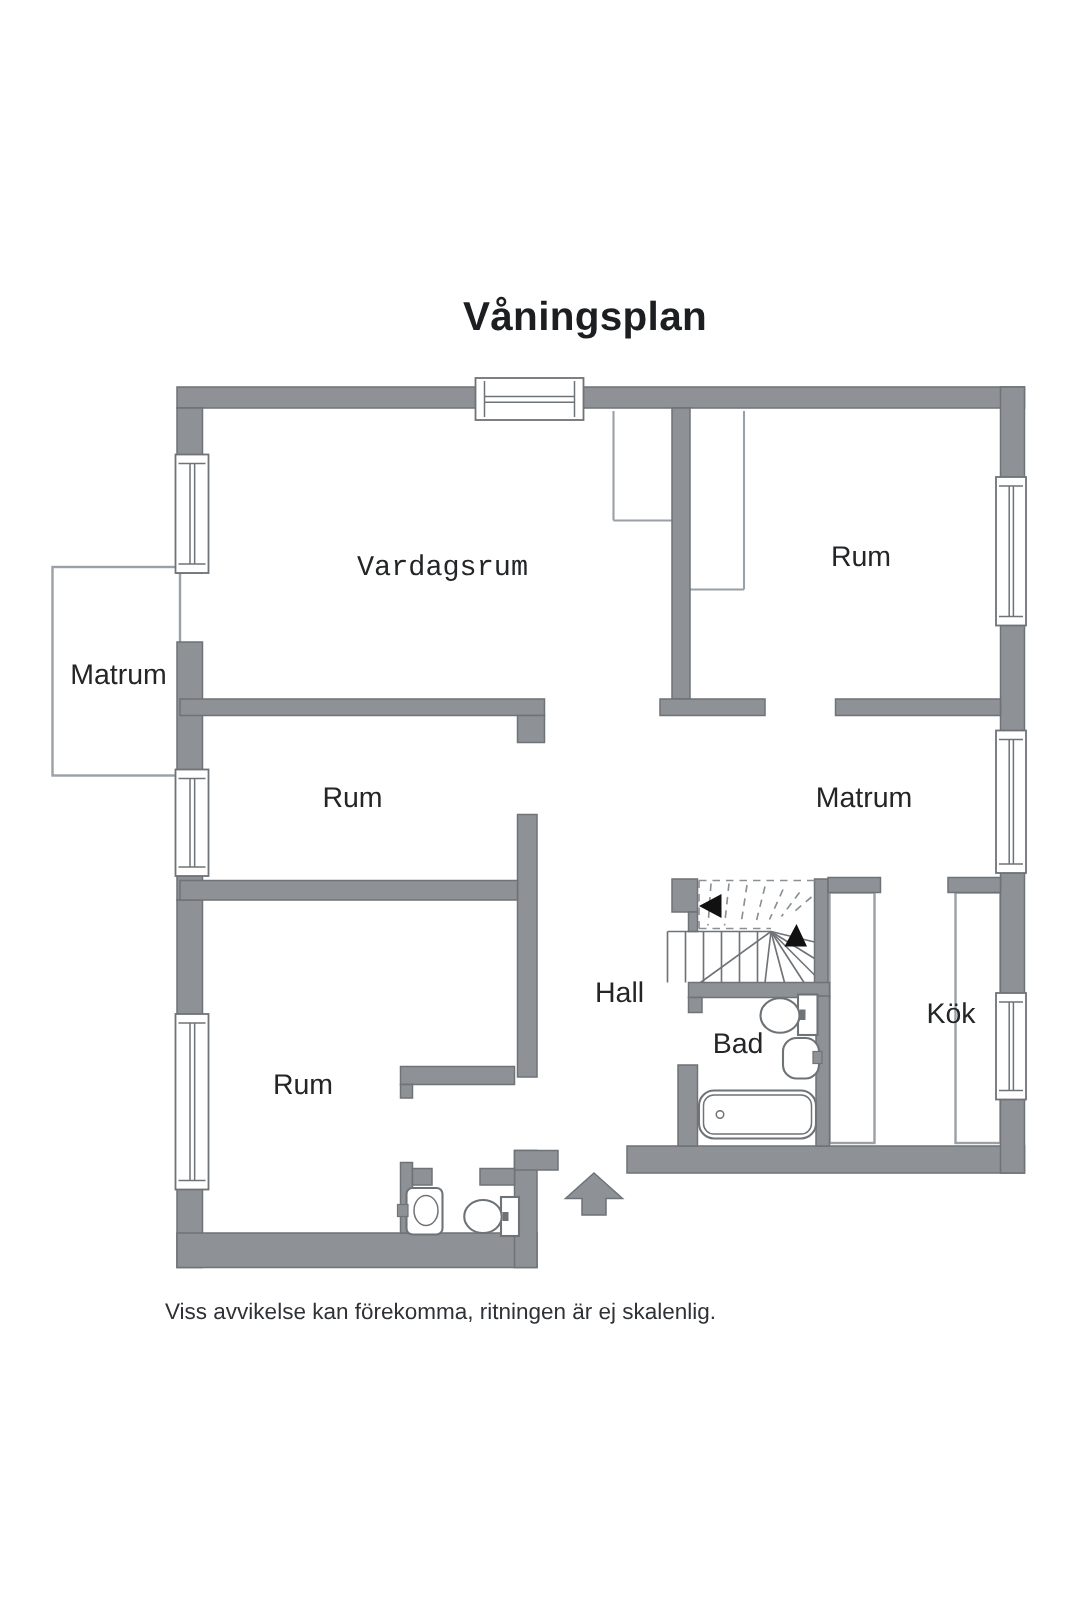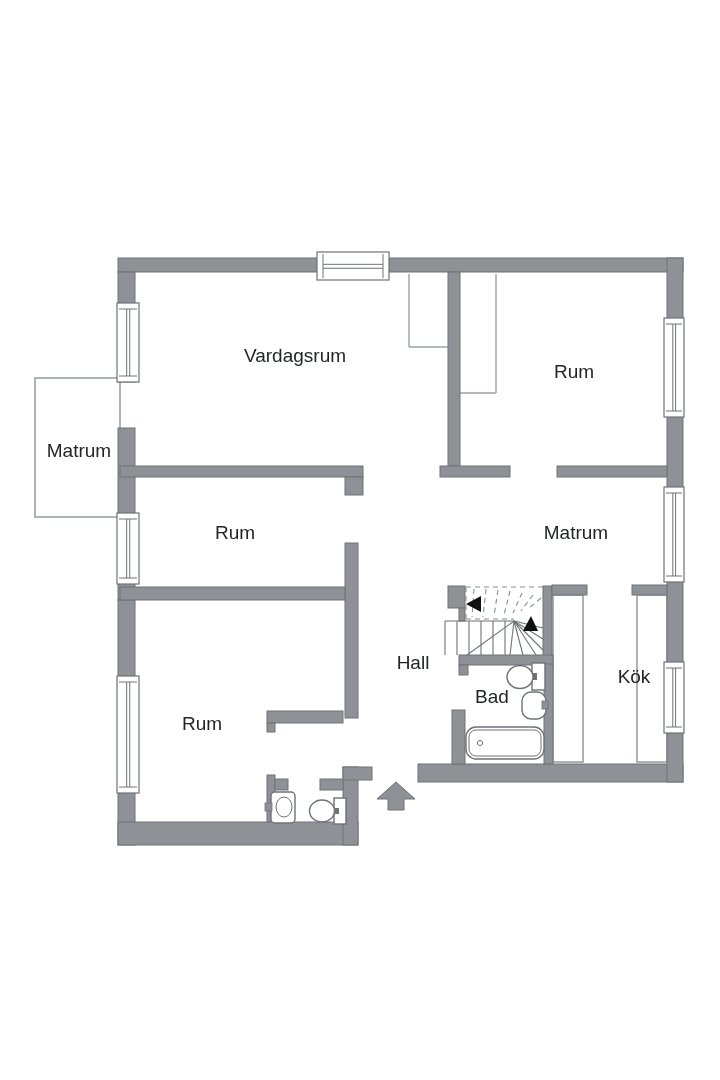--- a/index.html
+++ b/index.html
@@ -125,24 +125,26 @@
       <ellipse cx="322" cy="811" rx="12.5" ry="11" fill="#fff" stroke="#6e7377" stroke-width="1.4"></ellipse>
       <rect x="335" y="808" width="4" height="6" fill="#6e7377"></rect>
       <rect x="522" y="692" width="24" height="27" rx="9" fill="#fff" stroke="#6e7377" stroke-width="1.4"></rect>
       <rect x="542" y="701" width="6" height="8" fill="#8e9296" stroke="#6e7377" stroke-width="0.8"></rect>
       <rect x="271" y="792" width="24" height="31" rx="4" fill="#fff" stroke="#6e7377" stroke-width="1.4"></rect>
       <ellipse cx="284" cy="807" rx="8" ry="10" fill="none" stroke="#6e7377" stroke-width="1"></ellipse>
       <rect x="265" y="803" width="7" height="8" fill="#8e9296" stroke="#6e7377" stroke-width="0.8"></rect>
       <polygon points="396,782 415,799 404,799 404,810 388,810 388,799 377,799" fill="#8e9296" stroke="#6e7377" stroke-width="1"></polygon>
     </svg>
 
+  <div class="page-title">Våningsplan</div>
 
-  <div class="room-label" style="left: 295px; top: 356px;">Vardagsrum</div>
+  <div class="room-label" style="left: 295px; top: 378px; font-family: Liberation Mono, monospace;">Vardagsrum</div>
   <div class="room-label" style="left: 574px; top: 372px;">Rum</div>
   <div class="room-label" style="left: 79px; top: 451px;">Matrum</div>
   <div class="room-label" style="left: 235px; top: 533px;">Rum</div>
   <div class="room-label" style="left: 564px; top: 533px; margin-left: 12px;">Matrum</div>
   <div class="room-label" style="left: 413px; top: 663px;">Hall</div>
   <div class="room-label" style="left: 492px; top: 697px;">Bad</div>
   <div class="room-label" style="left: 634px; top: 677px;">Kök</div>
   <div class="room-label" style="left: 202px; top: 724px;">Rum</div>
 
+  <div class="caption">Viss avvikelse kan förekomma, ritningen är ej skalenlig.</div>
 </div>
 
 </body></html>

